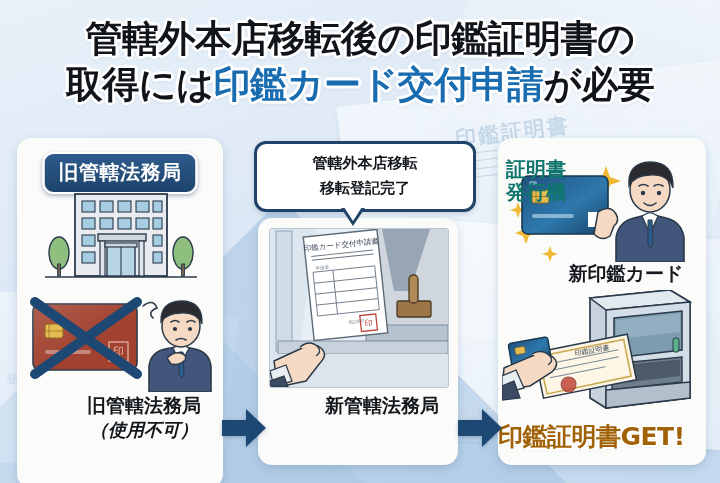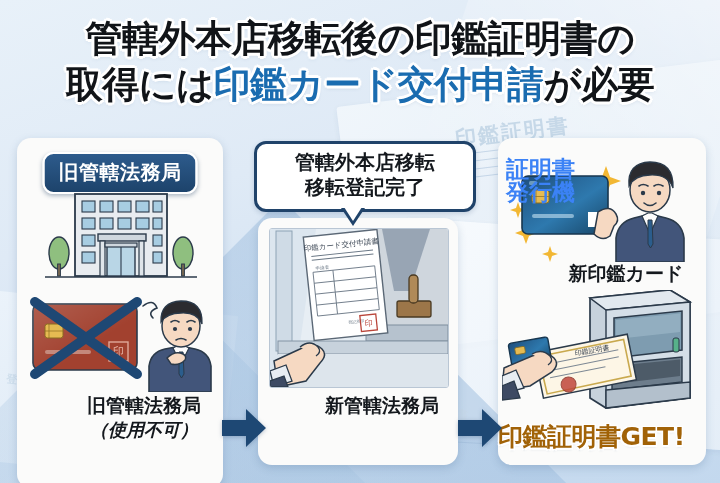--- a/index.html
+++ b/index.html
@@ -125,22 +125,22 @@
     position: absolute; left: 254px; top: 8px; width: 208px;
     background: #fff;
     border: 3px solid #20436a;
     border-radius: 12px;
     padding: 7px 4px 8px;
     text-align: center;
     box-shadow: 0 2px 5px rgba(50,80,120,.2);
     z-index: 6;
   }
   .bubble-line {
-    font-family: Liberation Mono, monospace;
-    font-weight: 700; font-size: 20px; line-height: 25px; color: #14181d;
+    font-family: Liberation Serif, serif;
+    font-weight: 700; font-size: 15px; line-height: 25px; color: #14181d;
     white-space: nowrap;
   }
   .bubble-tail, .bubble-tail-in {
     position: absolute; left: 84px; bottom: -17px;
     width: 0; height: 0;
     border-left: 12px solid transparent;
     border-right: 12px solid transparent;
     border-top: 18px solid #20436a;
   }
   .bubble-tail-in {
@@ -178,21 +178,21 @@
     font-size: 25px;
     color: #a16207;
     letter-spacing: -.5px;
     white-space: nowrap;
     text-shadow: -1.5px -1.5px 0 #fff, 1.5px -1.5px 0 #fff, -1.5px 1.5px 0 #fff, 1.5px 1.5px 0 #fff,
                  0 2px 2px rgba(80,110,145,.25);
   }
   .machine-label {
     position: absolute; left: 8px; top: 20px;
     font-family: "DejaVu Sans", sans-serif;
-    font-weight: 700; font-size: 23px; line-height: 23px; color: #3b82f6;
+    font-weight: 700; font-size: 20px; line-height: 23px; color: #0f766e;
     text-align: left; white-space: nowrap;
   }
 
   
   .form-frame {
     position: absolute; left: 11px; top: 10px; width: 178px; height: 158px;
     border: 1.5px solid #b9c6d4; border-radius: 3px; overflow: hidden;
     background: linear-gradient(140deg,#eef3f8 0%, #dfe7ef 100%);
   }
 </style>

